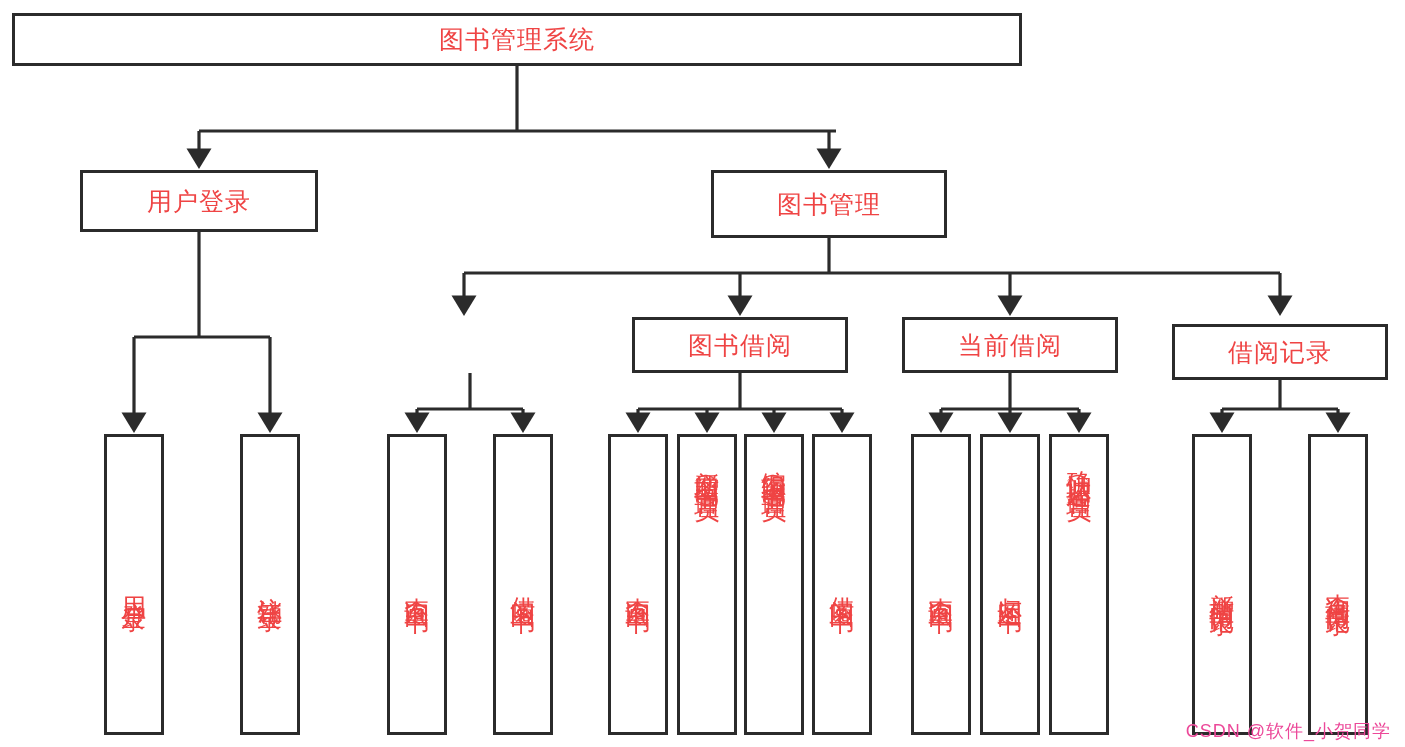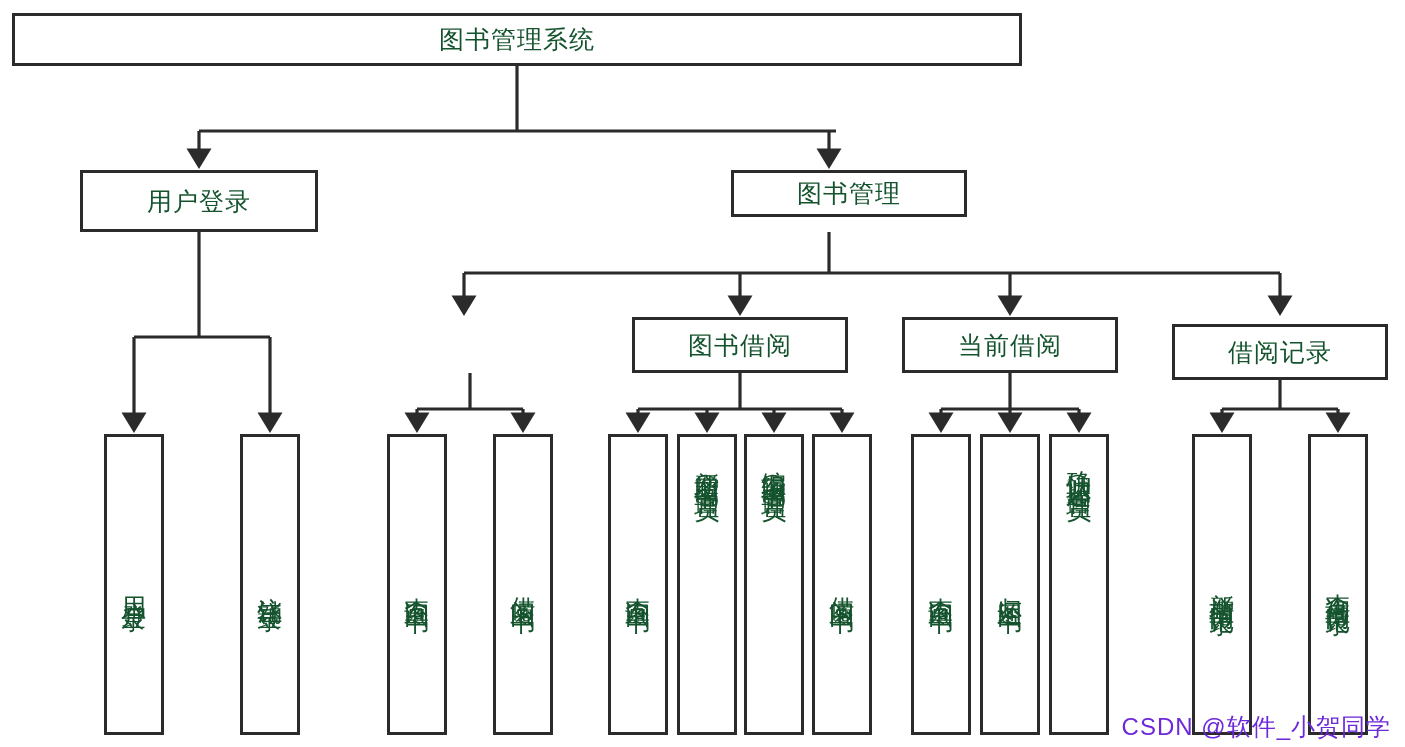--- a/index.html
+++ b/index.html
@@ -10,21 +10,21 @@
     overflow:hidden;
   }
   #stage{position:relative;width:1405px;height:747px;}
   #wires{position:absolute;left:0;top:0;width:1405px;height:747px;}
 
   .node{
     position:absolute;
     box-sizing:border-box;
     border:3px solid #2b2b2b;
     background:#ffffff;
-    color:#14532d;
+    color:#ef4444;
     display:flex;
     align-items:center;
     justify-content:center;
     z-index:2;
   }
   .node .lbl{
     font-size:25px;
     line-height:1.15;
     letter-spacing:1px;
     white-space:nowrap;
@@ -46,22 +46,22 @@
   }
   .node.vert.mid{
     align-items:center;
     padding-top:0;
   }
 
   #watermark{
     position:absolute;
     right:14px;
     bottom:4px;
-    font-size:24px;
-    color:#6d28d9;
+    font-size:18px;
+    color:#ec4899;
     letter-spacing:1px;
     z-index:3;
     white-space:nowrap;
   }
 </style>
 </head>
 <body>
 
 <div id="stage">
 
@@ -115,21 +115,21 @@
     </g>
   </svg>
 
   <div class="node" style="left:12px;top:13px;width:1010px;height:53px;">
     <span class="lbl">图书管理系统</span>
   </div>
 
   <div class="node" style="left:80px;top:170px;width:238px;height:62px;">
     <span class="lbl">用户登录</span>
   </div>
-  <div class="node" style="left:711px;top:170px;width:236px;height:47px;margin-left:20px;">
+  <div class="node" style="left:711px;top:170px;width:236px;height:68px;">
     <span class="lbl">图书管理</span>
   </div>
 
   <div class="node" style="left:632px;top:317px;width:216px;height:56px;">
     <span class="lbl">图书借阅</span>
   </div>
   <div class="node" style="left:902px;top:317px;width:216px;height:56px;">
     <span class="lbl">当前借阅</span>
   </div>
   <div class="node" style="left:1172px;top:324px;width:216px;height:56px;">

